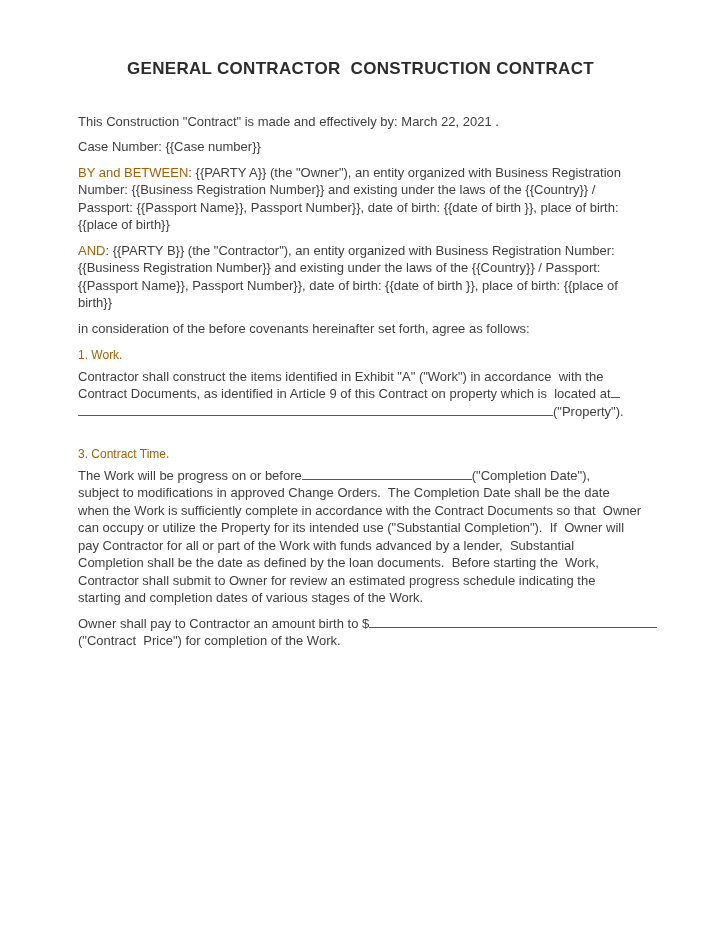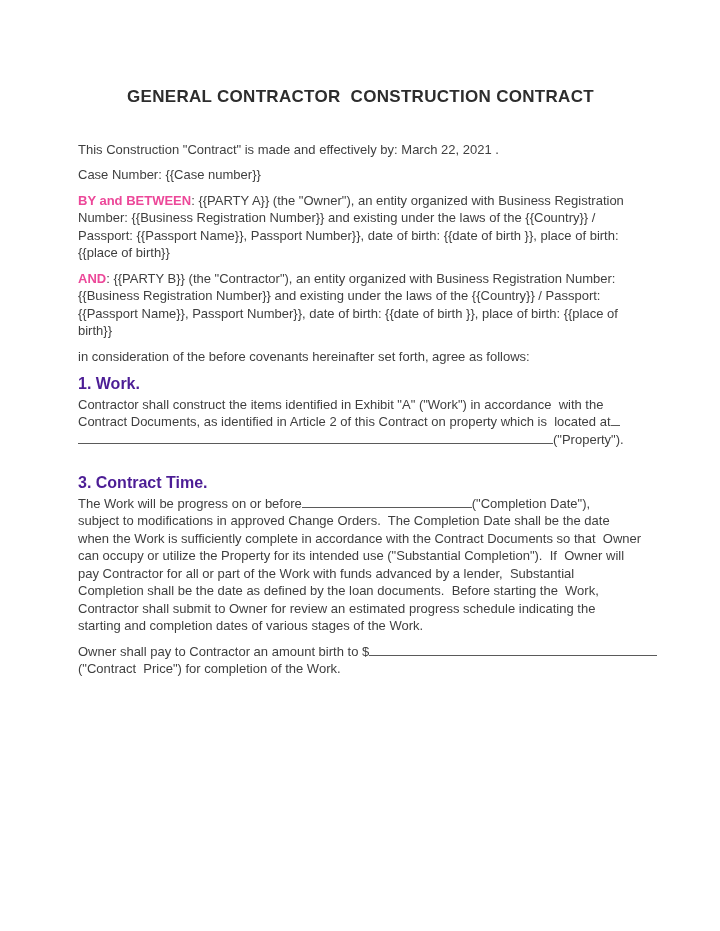--- a/index.html
+++ b/index.html
@@ -15,44 +15,43 @@
     font-family: "Liberation Sans", sans-serif;
     font-size: 13px;
     line-height: 17.5px;
     color: #3f3f3f;
     overflow: hidden;
     box-sizing: border-box;
   }
   .content {
     width: 565px;
     padding: 60px 0 0 78px;
-    margin-top: 28px;
   }
   h1.doc-title {
     margin: 0 0 35px 0;
     font-size: 17px;
     font-weight: bold;
     letter-spacing: 0.3px;
     color: #2d2d2d;
     text-align: center;
     white-space: pre;
   }
   .para {
     margin: 0 0 8px 0;
     white-space: pre-wrap;
   }
   .bold-lead {
-    font-weight: bold;
-    color: #ec4899;
+    font-weight: normal;
+    color: #a16207;
   }
   h2.sec-heading {
     margin: 10px 0 3px 0;
-    font-size: 16px;
-    font-weight: bold;
-    color: #4c1d95;
+    font-size: 12px;
+    font-weight: normal;
+    color: #a16207;
   }
   h2.sec-heading.spaced {
     margin-top: 26px;
   }
   .fill-line {
     margin: 0;
     white-space: nowrap;
   }
   .blank {
     display: inline-block;
@@ -78,21 +77,21 @@
     <p class="para">Case Number: {{Case number}}</p>
 
     <p class="para"><span class="bold-lead">BY and BETWEEN</span><span>: {{PARTY A}} (the "Owner"), an entity organized with Business Registration Number: {{Business Registration Number}} and existing under the laws of the {{Country}} / Passport: {{Passport Name}}, Passport Number}}, date of birth: {{date of birth }}, place of birth: {{place of birth}}</span></p>
 
     <p class="para"><span class="bold-lead">AND</span><span>: {{PARTY B}} (the "Contractor"), an entity organized with Business Registration Number: {{Business Registration Number}} and existing under the laws of the {{Country}} / Passport: {{Passport Name}}, Passport Number}}, date of birth: {{date of birth }}, place of birth: {{place of birth}}</span></p>
 
     <p class="para">in consideration of the before covenants hereinafter set forth, agree as follows:</p>
 
     <h2 class="sec-heading">1.  Work.</h2>
 
-    <p class="para" style="margin-bottom:0;"><span>Contractor shall construct the items identified in Exhibit "A" ("Work") in accordance  with the Contract Documents, as identified in Article 2 of this Contract on property which is  located at</span><span class="blank blank-tiny"></span></p>
+    <p class="para" style="margin-bottom:0;"><span>Contractor shall construct the items identified in Exhibit "A" ("Work") in accordance  with the Contract Documents, as identified in Article 9 of this Contract on property which is  located at</span><span class="blank blank-tiny"></span></p>
 
     <div class="fill-line"><span class="blank blank-property"></span><span>("Property").</span></div>
 
     <h2 class="sec-heading spaced">3.  Contract Time.</h2>
 
     <div class="fill-line"><span>The Work will be progress on or before</span><span class="blank blank-completion"></span><span>("Completion Date"),</span></div>
 
     <p class="para">subject to modifications in approved Change Orders.  The Completion Date shall be the date when the Work is sufficiently complete in accordance with the Contract Documents so that  Owner can occupy or utilize the Property for its intended use ("Substantial Completion").  If  Owner will pay Contractor for all or part of the Work with funds advanced by a lender,  Substantial Completion shall be the date as defined by the loan documents.  Before starting the  Work, Contractor shall submit to Owner for review an estimated progress schedule indicating the  starting and completion dates of various stages of the Work.</p>
 
 

